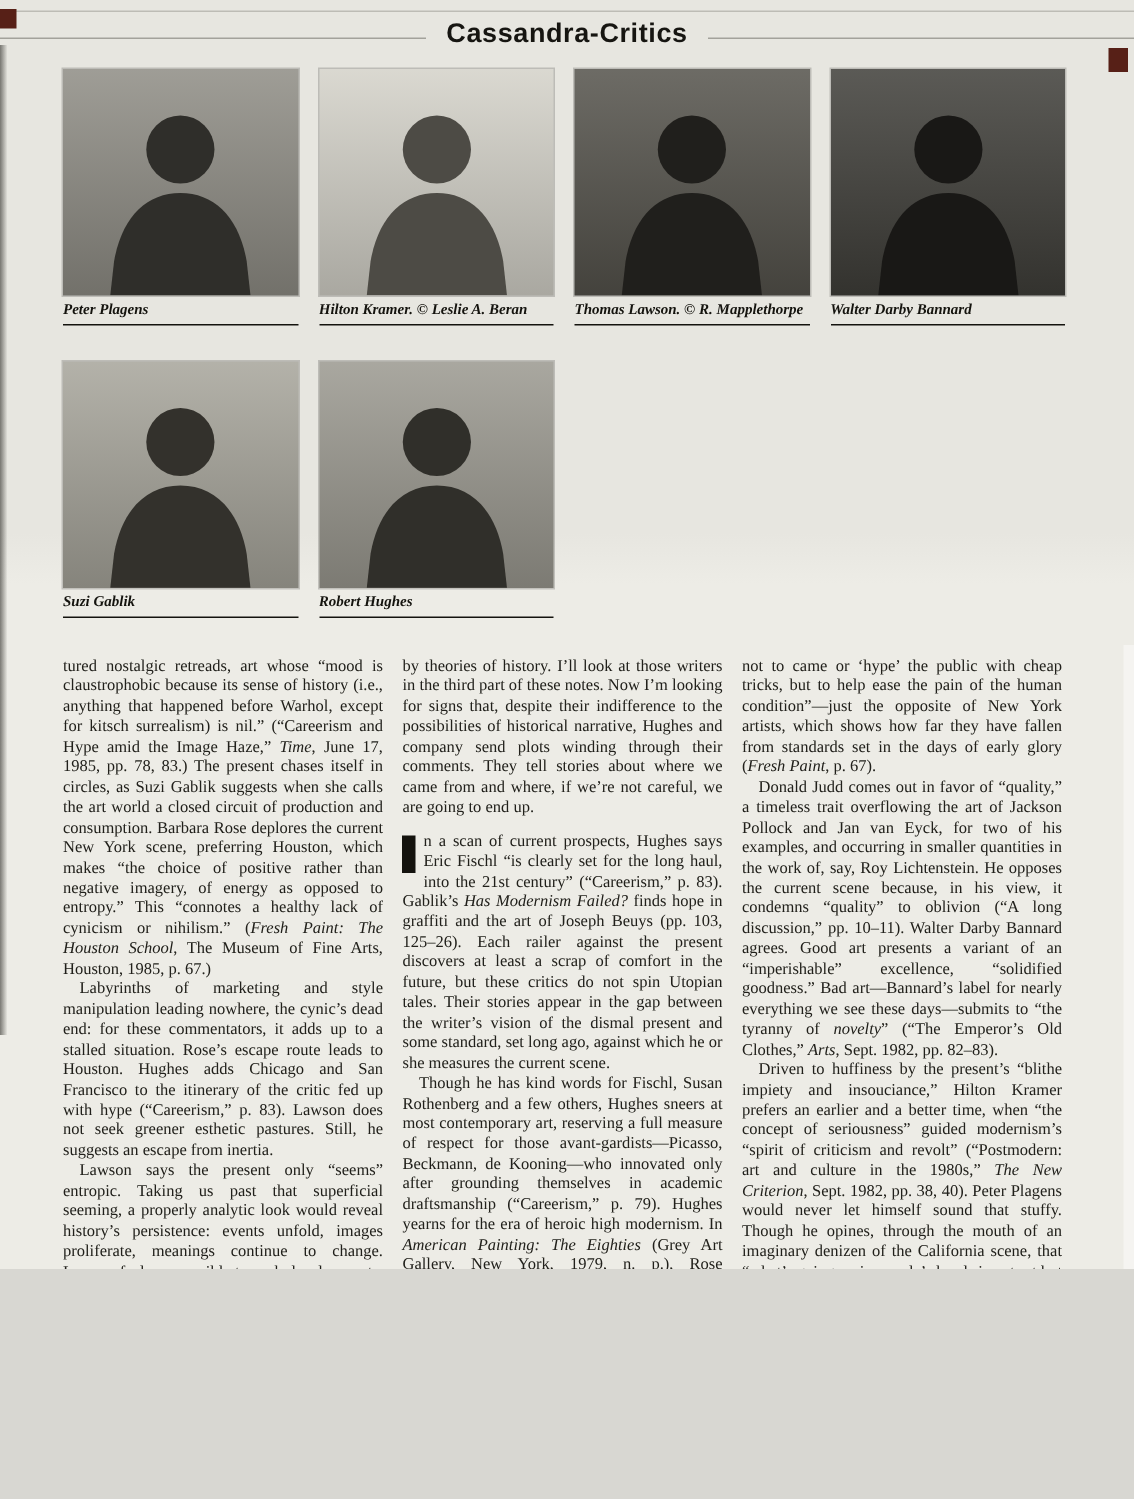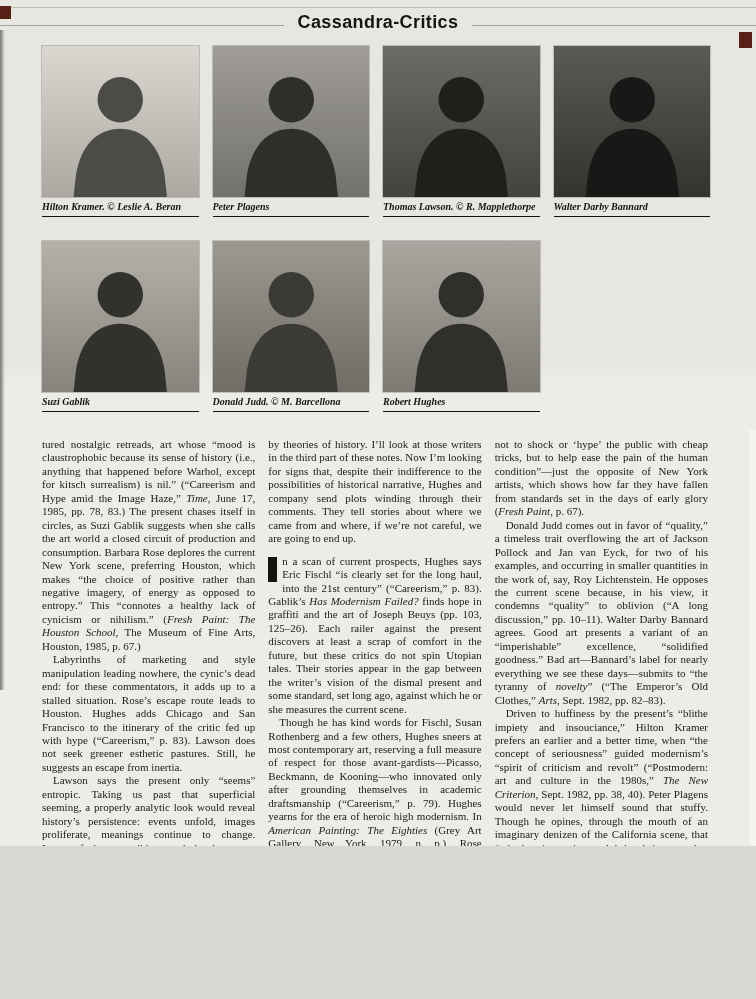--- a/index.html
+++ b/index.html
@@ -75,37 +75,37 @@
   </div>
 
   <div class="mark mark-tl" style="background-color: rgb(87, 32, 23);"></div>
   <div class="mark mark-r" style="background-color: rgb(87, 32, 23);"></div>
   <div class="edge-shadow"></div>
   <div class="edge-light"></div>
 
   <section class="photo-grid">
 
     <figure>
+      <div class="photo" style="background-color: rgb(143, 141, 133);">
+        <svg viewBox="0 0 100 110" preserveAspectRatio="xMidYMax meet" style="color: rgb(47, 46, 42);">
+            <circle cx="50" cy="33" r="18" fill="currentColor"></circle>
+            <path d="M50 56 C32 56 19 69 15 92 L13 110 L87 110 L85 92 C81 69 68 56 50 56 Z" fill="currentColor"></path>
+          </svg>
+      </div>
+      <figcaption>Peter Plagens</figcaption>
+    </figure>
+
+    <figure>
       <div class="photo" style="background-color: rgb(212, 210, 201);">
         <svg viewBox="0 0 100 110" preserveAspectRatio="xMidYMax meet" style="color: rgb(77, 75, 69);">
             <circle cx="50" cy="33" r="18" fill="currentColor"></circle>
             <path d="M50 56 C32 56 19 69 15 92 L13 110 L87 110 L85 92 C81 69 68 56 50 56 Z" fill="currentColor"></path>
           </svg>
       </div>
       <figcaption>Hilton Kramer. © Leslie A. Beran</figcaption>
-    </figure>
-
-    <figure>
-      <div class="photo" style="background-color: rgb(143, 141, 133);">
-        <svg viewBox="0 0 100 110" preserveAspectRatio="xMidYMax meet" style="color: rgb(47, 46, 42);">
-            <circle cx="50" cy="33" r="18" fill="currentColor"></circle>
-            <path d="M50 56 C32 56 19 69 15 92 L13 110 L87 110 L85 92 C81 69 68 56 50 56 Z" fill="currentColor"></path>
-          </svg>
-      </div>
-      <figcaption>Peter Plagens</figcaption>
     </figure>
 
 
     <figure>
       <div class="photo" style="background-color: rgb(85, 83, 76);">
         <svg viewBox="0 0 100 110" preserveAspectRatio="xMidYMax meet" style="color: rgb(32, 31, 28);">
             <circle cx="50" cy="33" r="18" fill="currentColor"></circle>
             <path d="M50 56 C32 56 19 69 15 92 L13 110 L87 110 L85 92 C81 69 68 56 50 56 Z" fill="currentColor"></path>
           </svg>
       </div>
@@ -125,29 +125,20 @@
     <figure>
       <div class="photo" style="background-color: rgb(167, 165, 155);">
         <svg viewBox="0 0 100 110" preserveAspectRatio="xMidYMax meet" style="color: rgb(51, 49, 44);">
             <circle cx="50" cy="33" r="18" fill="currentColor"></circle>
             <path d="M50 56 C32 56 19 69 15 92 L13 110 L87 110 L85 92 C81 69 68 56 50 56 Z" fill="currentColor"></path>
           </svg>
       </div>
       <figcaption>Suzi Gablik</figcaption>
     </figure>
 
-    <figure>
-      <div class="photo" style="background-color: rgb(138, 136, 126);">
-        <svg viewBox="0 0 100 110" preserveAspectRatio="xMidYMax meet" style="color: rgb(60, 58, 52);">
-            <circle cx="50" cy="33" r="18" fill="currentColor"></circle>
-            <path d="M50 56 C32 56 19 69 15 92 L13 110 L87 110 L85 92 C81 69 68 56 50 56 Z" fill="currentColor"></path>
-          </svg>
-      </div>
-      <figcaption>Donald Judd. © M. Barcellona</figcaption>
-    </figure>
 
     <figure>
       <div class="photo" style="background-color: rgb(155, 153, 144);">
         <svg viewBox="0 0 100 110" preserveAspectRatio="xMidYMax meet" style="color: rgb(48, 47, 42);">
             <circle cx="50" cy="33" r="18" fill="currentColor"></circle>
             <path d="M50 56 C32 56 19 69 15 92 L13 110 L87 110 L85 92 C81 69 68 56 50 56 Z" fill="currentColor"></path>
           </svg>
       </div>
       <figcaption>Robert Hughes</figcaption>
     </figure>
@@ -159,21 +150,21 @@
         <p class=""><span>tured nostalgic retreads, art whose “mood is claustrophobic because its sense of history (i.e., anything that happened before Warhol, except for kitsch surrealism) is nil.” (“Careerism and Hype amid the Image Haze,” </span><span class="it">Time</span><span>, June 17, 1985, pp. 78, 83.) The present chases itself in circles, as Suzi Gablik suggests when she calls the art world a closed circuit of production and consumption. Barbara Rose deplores the current New York scene, preferring Houston, which makes “the choice of positive rather than negative imagery, of energy as opposed to entropy.” This “connotes a healthy lack of cynicism or nihilism.” (</span><span class="it">Fresh Paint: The Houston School</span><span>, The Museum of Fine Arts, Houston, 1985, p. 67.)</span></p>
         <p class="indent"><span>Labyrinths of marketing and style manipulation leading nowhere, the cynic’s dead end: for these commentators, it adds up to a stalled situation. Rose’s escape route leads to Houston. Hughes adds Chicago and San Francisco to the itinerary of the critic fed up with hype (“Careerism,” p. 83). Lawson does not seek greener esthetic pastures. Still, he suggests an escape from inertia.</span></p>
         <p class="indent"><span>Lawson says the present only “seems” entropic. Taking us past that superficial seeming, a properly analytic look would reveal history’s persistence: events unfold, images proliferate, meanings continue to change. Lawson feels responsible to such developments, to history. Hughes, Rose, et al. do not. Obsessed by the awfulness they see in so much of the very latest art, they take only an anecdotal interest in the past. By conceiving the present historically, Lawson sets himself apart from the main crowd of hype-haters—apart from them and close to others who offer critiques shaped</span></p>
       </div>
     <div class="col">
         <p class=""><span>by theories of history. I’ll look at those writers in the third part of these notes. Now I’m looking for signs that, despite their indifference to the possibilities of historical narrative, Hughes and company send plots winding through their comments. They tell stories about where we came from and where, if we’re not careful, we are going to end up.</span></p>
         <p class="dropcap"><span class="dropcap-bar"></span><span>n a scan of current prospects, Hughes says Eric Fischl “is clearly set for the long haul, into the 21st century” (“Careerism,” p. 83). Gablik’s </span><span class="it">Has Modernism Failed?</span><span> finds hope in graffiti and the art of Joseph Beuys (pp. 103, 125–26). Each railer against the present discovers at least a scrap of comfort in the future, but these critics do not spin Utopian tales. Their stories appear in the gap between the writer’s vision of the dismal present and some standard, set long ago, against which he or she measures the current scene.</span></p>
         <p class="indent"><span>Though he has kind words for Fischl, Susan Rothenberg and a few others, Hughes sneers at most contemporary art, reserving a full measure of respect for those avant-gardists—Picasso, Beckmann, de Kooning—who innovated only after grounding themselves in academic draftsmanship (“Careerism,” p. 79). Hughes yearns for the era of heroic high modernism. In </span><span class="it">American Painting: The Eighties</span><span> (Grey Art Gallery, New York, 1979, n. p.), Rose announced her standards: the early New York School (pioneering heroism) and the late work of Monet and Cézanne (heroism on the European model: “synthesis rather than innovation”). Six years down the road she approved of painters in Houston, praising their “willingness to replace irony with humor,” their “wish</span></p>
       </div>
     <div class="col">
-        <p class=""><span>not to shock or ‘hype’ the public with cheap tricks, but to help ease the pain of the human condition”—just the opposite of New York artists, which shows how far they have fallen from standards set in the days of early glory (</span><span class="it">Fresh Paint</span><span>, p. 67).</span></p>
+        <p class=""><span>not to came or ‘hype’ the public with cheap tricks, but to help ease the pain of the human condition”—just the opposite of New York artists, which shows how far they have fallen from standards set in the days of early glory (</span><span class="it">Fresh Paint</span><span>, p. 67).</span></p>
         <p class="indent"><span>Donald Judd comes out in favor of “quality,” a timeless trait overflowing the art of Jackson Pollock and Jan van Eyck, for two of his examples, and occurring in smaller quantities in the work of, say, Roy Lichtenstein. He opposes the current scene because, in his view, it condemns “quality” to oblivion (“A long discussion,” pp. 10–11). Walter Darby Bannard agrees. Good art presents a variant of an “imperishable” excellence, “solidified goodness.” Bad art—Bannard’s label for nearly everything we see these days—submits to “the tyranny of </span><span class="it">novelty</span><span>” (“The Emperor’s Old Clothes,” </span><span class="it">Arts</span><span>, Sept. 1982, pp. 82–83).</span></p>
         <p class="indent"><span>Driven to huffiness by the present’s “blithe impiety and insouciance,” Hilton Kramer prefers an earlier and a better time, when “the concept of seriousness” guided modernism’s “spirit of criticism and revolt” (“Postmodern: art and culture in the 1980s,” </span><span class="it">The New Criterion</span><span>, Sept. 1982, pp. 38, 40). Peter Plagens would never let himself sound that stuffy. Though he opines, through the mouth of an imaginary denizen of the California scene, that “what’s going on in people’s heads is not art but art business,” Plagens takes care not to yearn openly for a lost golden age of the avant-garde. In a present where Cal Arts graduates are “ex-nerds ... who ... look to Eric Fischl for their old master,” the past’s best suggestion is the stern pleasure of tending one’s formalist garden (“Bee-bop da Reebok in</span></p>
       </div>
   </section>
 
   <footer class="footer">
     <div>Art in America/September 1985</div>
     <div>11</div>
   </footer>
 

